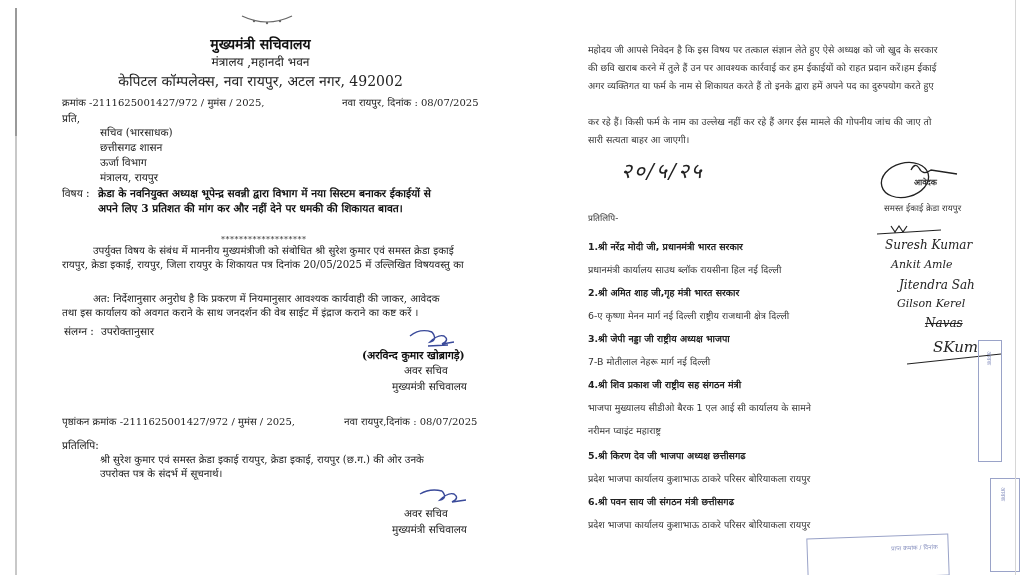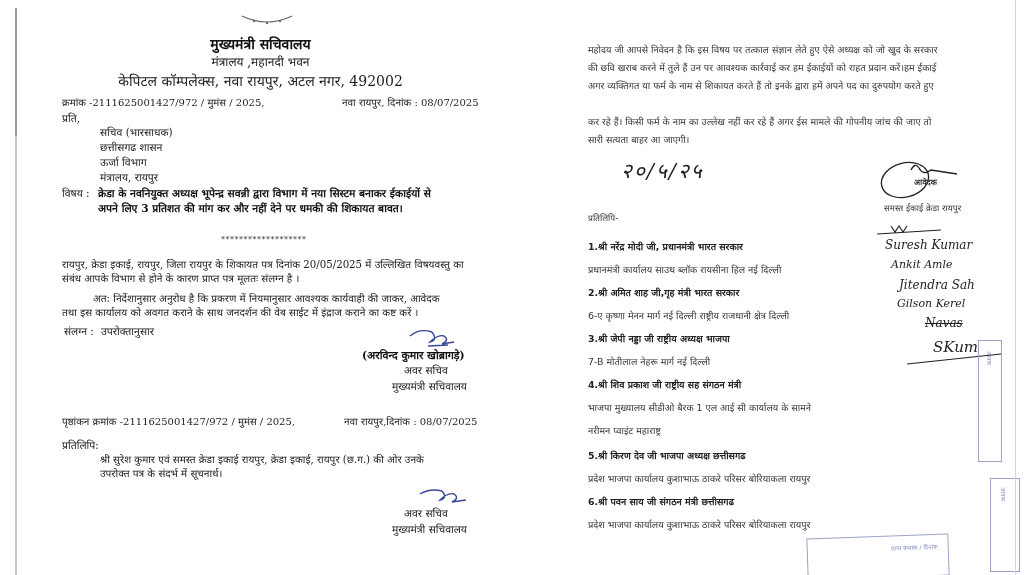--- a/index.html
+++ b/index.html
@@ -60,22 +60,22 @@
   <div class="txt" style="left:92px; top:132px;">छत्तीसगढ शासन</div>
   <div class="txt" style="left:92px; top:147px;">ऊर्जा विभाग</div>
   <div class="txt" style="left:92px; top:162px;">मंत्रालय, रायपुर</div>
 
   <div class="txt" style="left:54px; top:178px;">विषय :</div>
   <div class="txt bold" style="left:90px; top:178px; font-size:10.6px;">क्रेडा के नवनियुक्त अध्यक्ष भूपेन्द्र सवन्नी द्वारा विभाग में नया सिस्टम बनाकर ईकाईयों से</div>
   <div class="txt bold" style="left:90px; top:193px; font-size:10.6px;">अपने लिए 3 प्रतिशत की मांग कर और नहीं देने पर धमकी की शिकायत बावत।</div>
 
   <div class="txt" style="left:213px; top:224px; font-size:8px; letter-spacing:0.5px;">*******************</div>
 
+  <div class="para" style="left:85px; top:236px; width:378px;">उपर्युक्त विषय के संबंध में माननीय मुख्यमंत्रीजी को संबोधित श्री सुरेश कुमार एवं समस्त क्रेडा इकाई</div>
   <div class="para" style="left:54px; top:250px; width:409px;">रायपुर, क्रेडा इकाई, रायपुर, जिला रायपुर के शिकायत पत्र दिनांक 20/05/2025 में उल्लिखित विषयवस्तु का</div>
-  <div class="para" style="left:54px; top:264px; width:409px;">संबंध आपके विभाग से होने के कारण प्राप्त पत्र मूलतः संलग्न है ।</div>
   <div class="para" style="left:85px; top:284px; width:378px;">अत: निर्देशानुसार अनुरोध है कि प्रकरण में नियमानुसार आवश्यक कार्यवाही की जाकर, आवेदक</div>
   <div class="para" style="left:54px; top:298px; width:409px;">तथा इस कार्यालय को अवगत कराने के साथ जनदर्शन की वेब साईट में इंद्राज कराने का कष्ट करें ।</div>
 
   <div class="txt" style="left:56px; top:316px;">संलग्न :</div>
   <div class="txt" style="left:93px; top:316px;">उपरोक्तानुसार</div>
 
   <svg class="sig" style="position:absolute; left:400px; top:318px;" width="50" height="22" viewBox="0 0 50 22">
     <path d="M2 10 Q12 2 24 6 M24 6 Q30 14 22 16 Q30 8 36 10 Q42 14 34 18 L46 16 M20 20 L40 19" stroke="#3a4a9a" stroke-width="1.4" fill="none"></path>
   </svg>
 

